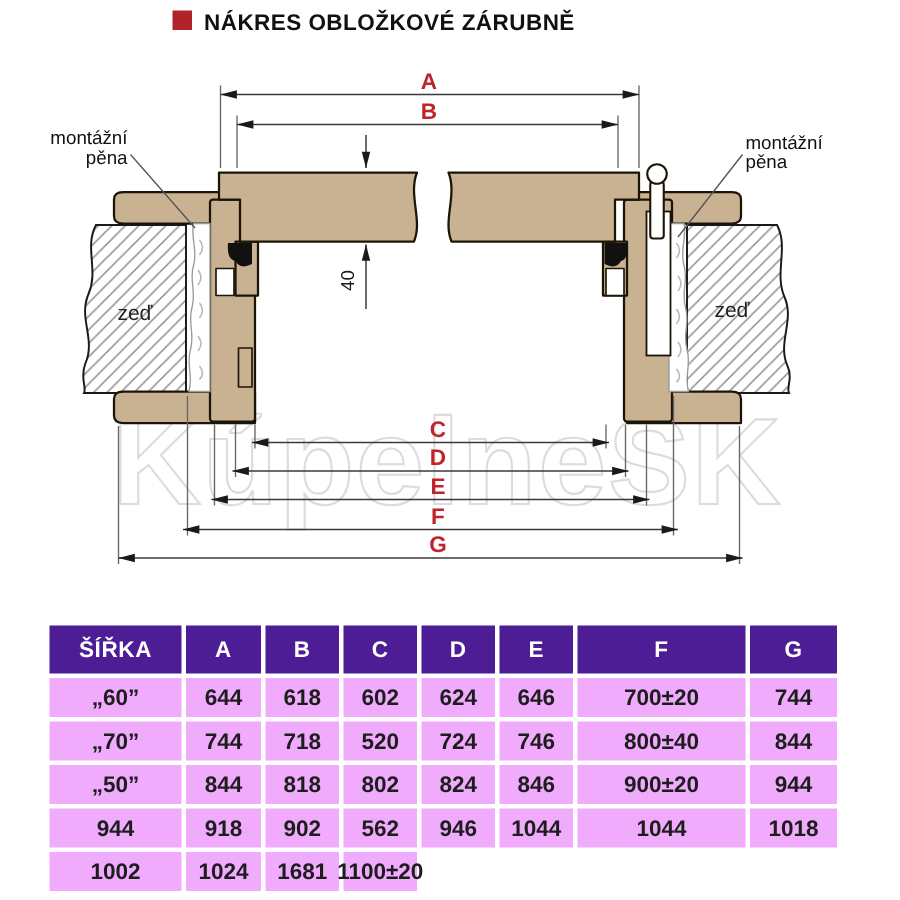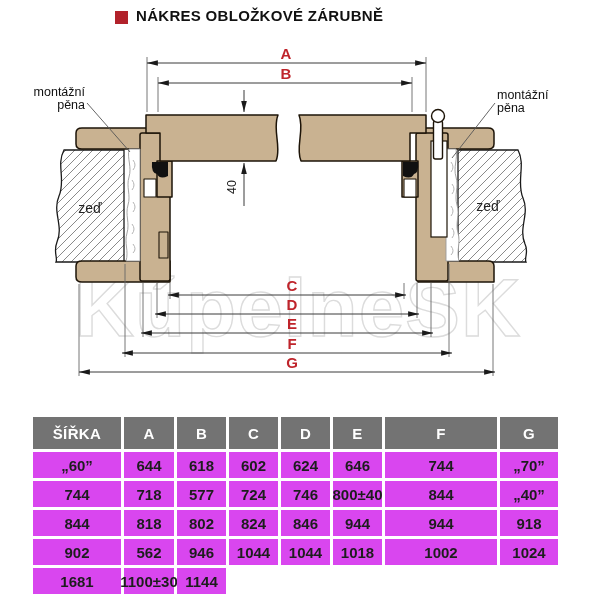--- a/index.html
+++ b/index.html
@@ -1,39 +1,39 @@
 <!DOCTYPE html>
 <html><head>
 <meta charset="utf-8">
 <style>
   html,body{margin:0;padding:0;}
   body{
     width:600px;height:600px;background:#ffffff;position:relative;overflow:hidden;
     font-family:"Liberation Sans", sans-serif;
   }
   
-  .title-row{position:absolute;left:85px;top:7px;display:flex;align-items:flex-end;gap:8px;padding-left:30px;}
+  .title-row{position:absolute;left:85px;top:7px;display:flex;align-items:flex-start;gap:8px;padding-left:30px;}
   .title-bullet{width:13px;height:13px;background:#b2222b;}
   .title-text{font-size:15px;font-weight:bold;color:#111;letter-spacing:.3px;}
   
   .diagram{position:absolute;left:0;top:40px;}
   
   .size-table{
     position:absolute;left:33px;top:417px;
     display:grid;
     grid-template-columns:88px 50px 49px 49px 49px 49px 112px 58px;
     column-gap:3px;row-gap:3px;
   }
   .hcell{
-    background:#737373;color:#fff;height:32px;
+    background:#4c1d95;color:#fff;height:32px;
     display:flex;align-items:center;justify-content:center;
     font-size:15px;font-weight:bold;letter-spacing:.4px;
   }
   .dcell{
-    background:#d946ef;color:#1d1d1d;height:26px;
+    background:#f0abfc;color:#1d1d1d;height:26px;
     display:flex;align-items:center;justify-content:center;
     font-size:15px;font-weight:bold;
   }
 </style>
 </head>
 <body>
 
 <div class="title-row">
   <span class="title-bullet"></span>
   <span class="title-text">NÁKRES OBLOŽKOVÉ ZÁRUBNĚ</span>
@@ -163,46 +163,47 @@
   <div class="hcell">E</div>
   <div class="hcell">F</div>
   <div class="hcell">G</div>
 
   <div class="dcell">„60”</div>
   <div class="dcell">644</div>
   <div class="dcell">618</div>
   <div class="dcell">602</div>
   <div class="dcell">624</div>
   <div class="dcell">646</div>
+  <div class="dcell">700±20</div>
   <div class="dcell">744</div>
 
   <div class="dcell">„70”</div>
   <div class="dcell">744</div>
   <div class="dcell">718</div>
-  <div class="dcell">577</div>
+  <div class="dcell">520</div>
   <div class="dcell">724</div>
   <div class="dcell">746</div>
   <div class="dcell">800±40</div>
   <div class="dcell">844</div>
 
-  <div class="dcell">„40”</div>
+  <div class="dcell">„50”</div>
   <div class="dcell">844</div>
   <div class="dcell">818</div>
   <div class="dcell">802</div>
   <div class="dcell">824</div>
   <div class="dcell">846</div>
+  <div class="dcell">900±20</div>
   <div class="dcell">944</div>
 
   <div class="dcell">944</div>
   <div class="dcell">918</div>
   <div class="dcell">902</div>
   <div class="dcell">562</div>
   <div class="dcell">946</div>
   <div class="dcell">1044</div>
 
   <div class="dcell">1044</div>
   <div class="dcell">1018</div>
   <div class="dcell">1002</div>
   <div class="dcell">1024</div>
   <div class="dcell">1681</div>
-  <div class="dcell">1100±30</div>
-  <div class="dcell">1144</div>
+  <div class="dcell">1100±20</div>
 </div>
 
 </body></html>

